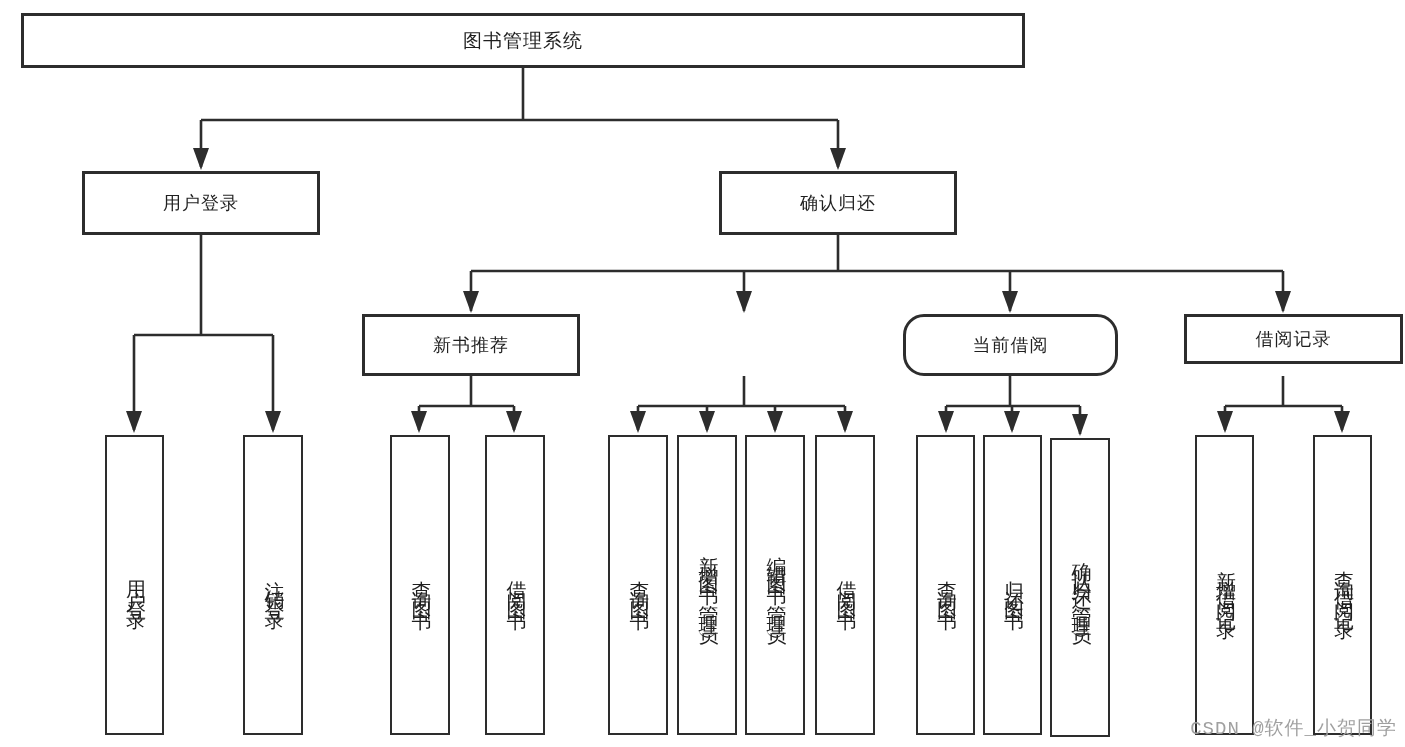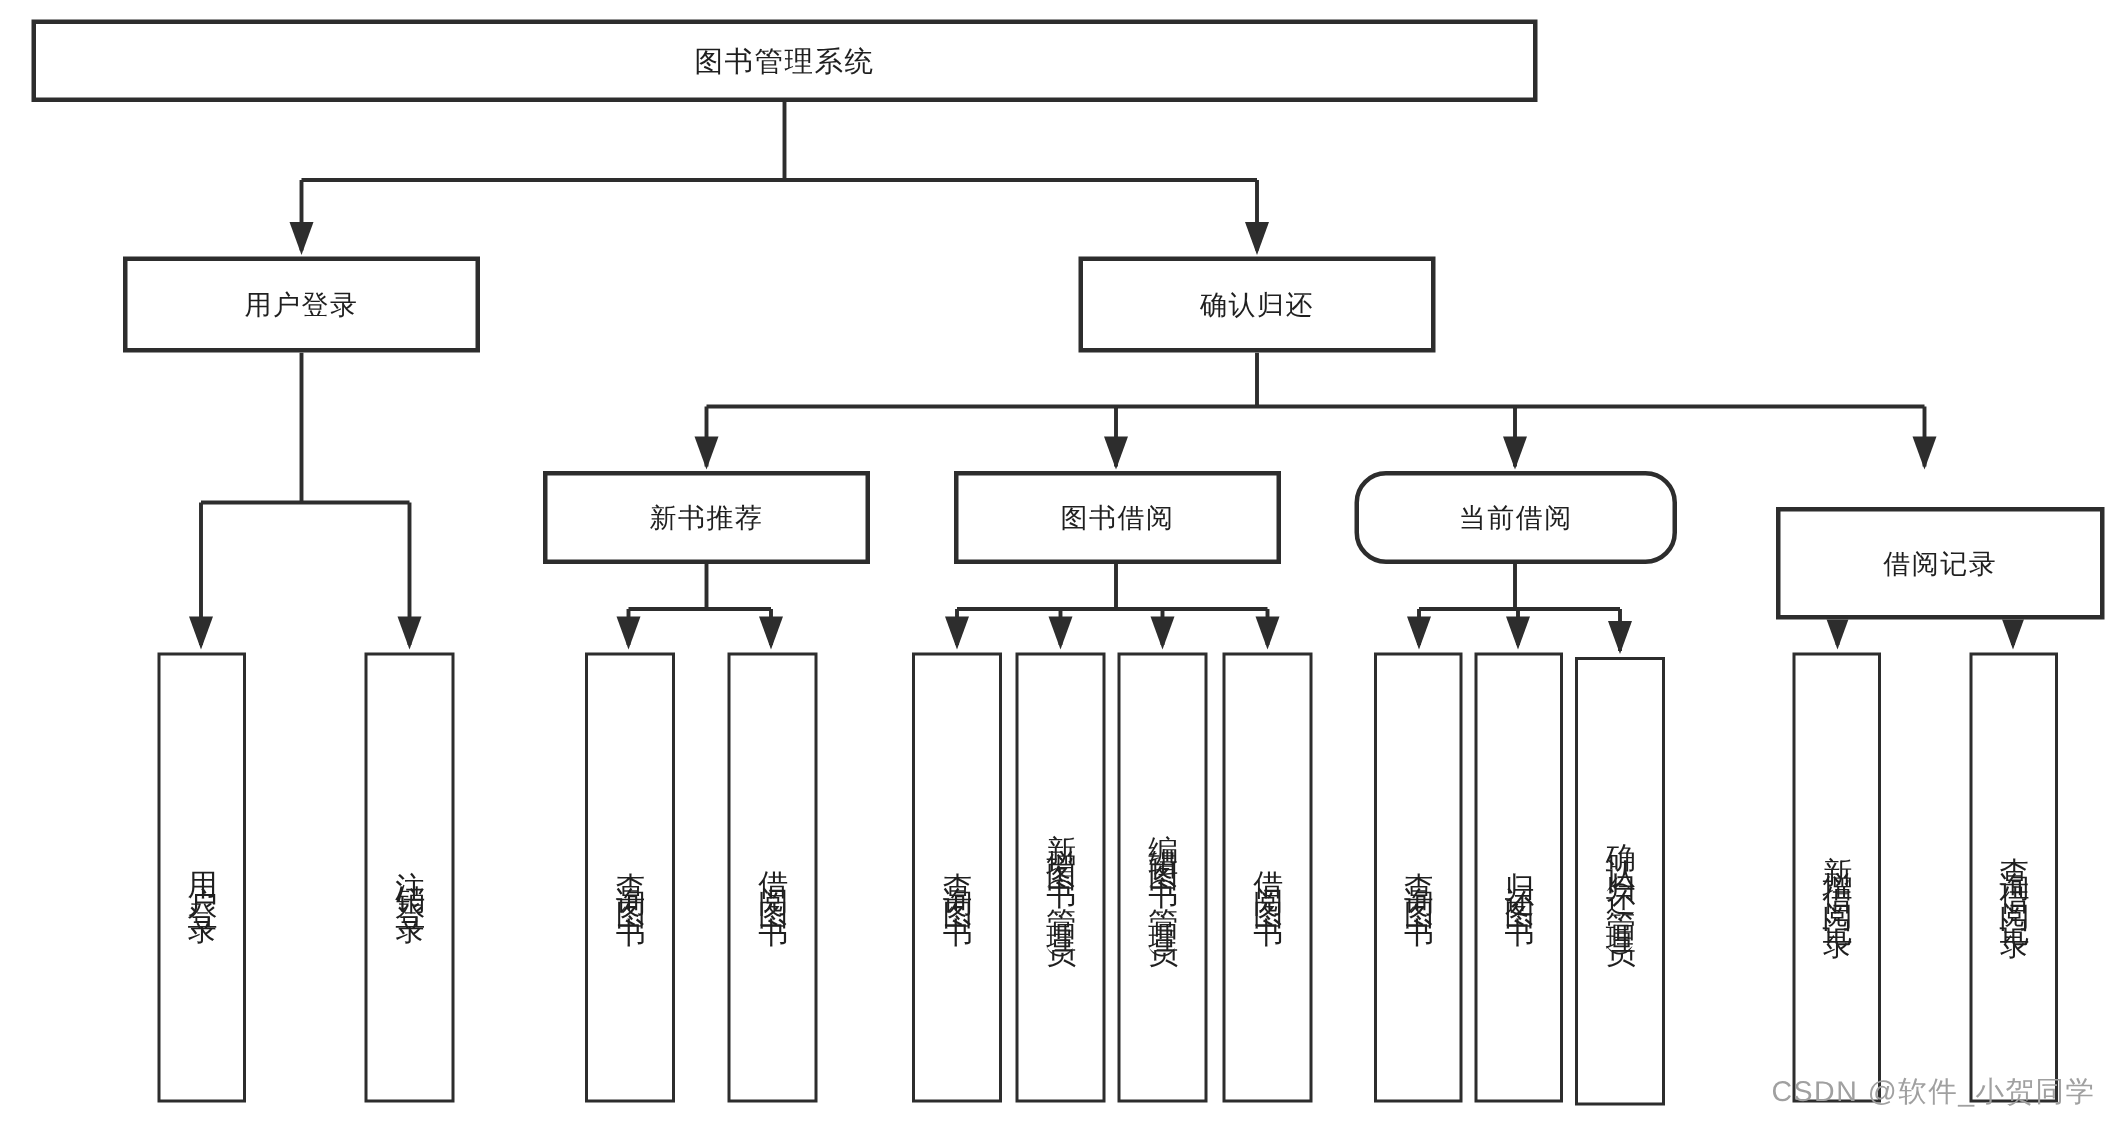--- a/index.html
+++ b/index.html
@@ -1,21 +1,21 @@
 <!DOCTYPE html>
 <html style="--color-line: #2d2d2d; --color-border: #2d2d2d; --color-text: #1f1f1f; --color-watermark: #a0a0a0; --color-background: #ffffff;"><head>
 <meta charset="utf-8">
 <style>
   html, body { margin: 0; padding: 0; background: #ffffff; }
   #canvas {
     position: relative;
     width: 1405px;
     height: 747px;
     background: var(--color-background, #ffffff);
-    font-family: Liberation Sans, sans-serif;
+    font-family: Liberation Mono, monospace;
     overflow: hidden;
   }
   #wires { position: absolute; left: 0; top: 0; z-index: 1; }
   .ln { stroke: var(--color-line, #2d2d2d); stroke-width: 2.6; fill: none; }
   .ah { fill: var(--color-line, #2d2d2d); stroke: none; }
 
   .node {
     position: absolute;
     box-sizing: border-box;
     background: #ffffff;
@@ -39,21 +39,21 @@
     line-height: 1;
     white-space: normal;
   }
   
   .n-root   { left: 21px;   top: 13px;  width: 1004px; height: 55px; }
   .n-login  { left: 82px;   top: 171px; width: 238px;  height: 64px; }
   .n-mgmt   { left: 719px;  top: 171px; width: 238px;  height: 64px; }
   .n-rec    { left: 362px;  top: 314px; width: 218px;  height: 62px; }
   .n-borrow { left: 636px;  top: 314px; width: 218px;  height: 62px; }
   .n-cur    { left: 903px;  top: 314px; width: 215px;  height: 62px; border-radius: 21px; }
-  .n-hist   { left: 1184px; top: 314px; width: 219px;  height: 75px; margin-top: 24px; }
+  .n-hist   { left: 1184px; top: 314px; width: 219px;  height: 50px; }
 
   .l-a1 { left: 105px;  top: 435px; width: 59px; height: 300px; }
   .l-a2 { left: 243px;  top: 435px; width: 60px; height: 300px; }
   .l-b1 { left: 390px;  top: 435px; width: 60px; height: 300px; }
   .l-b2 { left: 485px;  top: 435px; width: 60px; height: 300px; }
   .l-c1 { left: 608px;  top: 435px; width: 60px; height: 300px; }
   .l-c2 { left: 677px;  top: 435px; width: 60px; height: 300px; }
   .l-c3 { left: 745px;  top: 435px; width: 60px; height: 300px; }
   .l-c4 { left: 815px;  top: 435px; width: 60px; height: 300px; }
   .l-d1 { left: 916px;  top: 435px; width: 59px; height: 300px; }
@@ -114,21 +114,20 @@
     <path class="ah" d="M1217,411 L1225,433 L1233,411 Z"></path>
     <path class="ah" d="M1334,411 L1342,433 L1350,411 Z"></path>
   </svg>
 
   <div class="node root-node n-root">图书管理系统</div>
 
   <div class="node n-login">用户登录</div>
   <div class="node n-mgmt">确认归还</div>
 
   <div class="node n-rec">新书推荐</div>
-  <div class="node n-borrow">图书借阅</div>
   <div class="node n-cur">当前借阅</div>
   <div class="node n-hist">借阅记录</div>
 
   <div class="node vbox l-a1">用户登录</div>
   <div class="node vbox l-a2">注销登录</div>
 
   <div class="node vbox l-b1">查询图书</div>
   <div class="node vbox l-b2">借阅图书</div>
 
   <div class="node vbox l-c1">查询图书</div>

